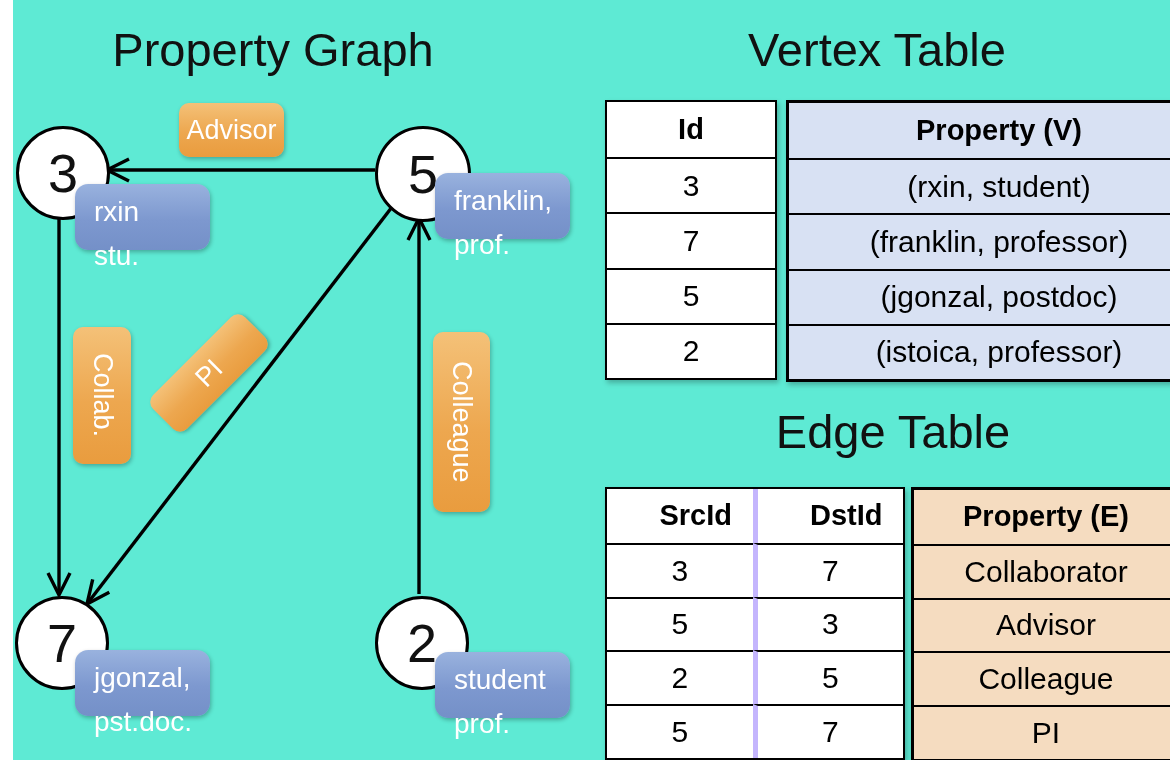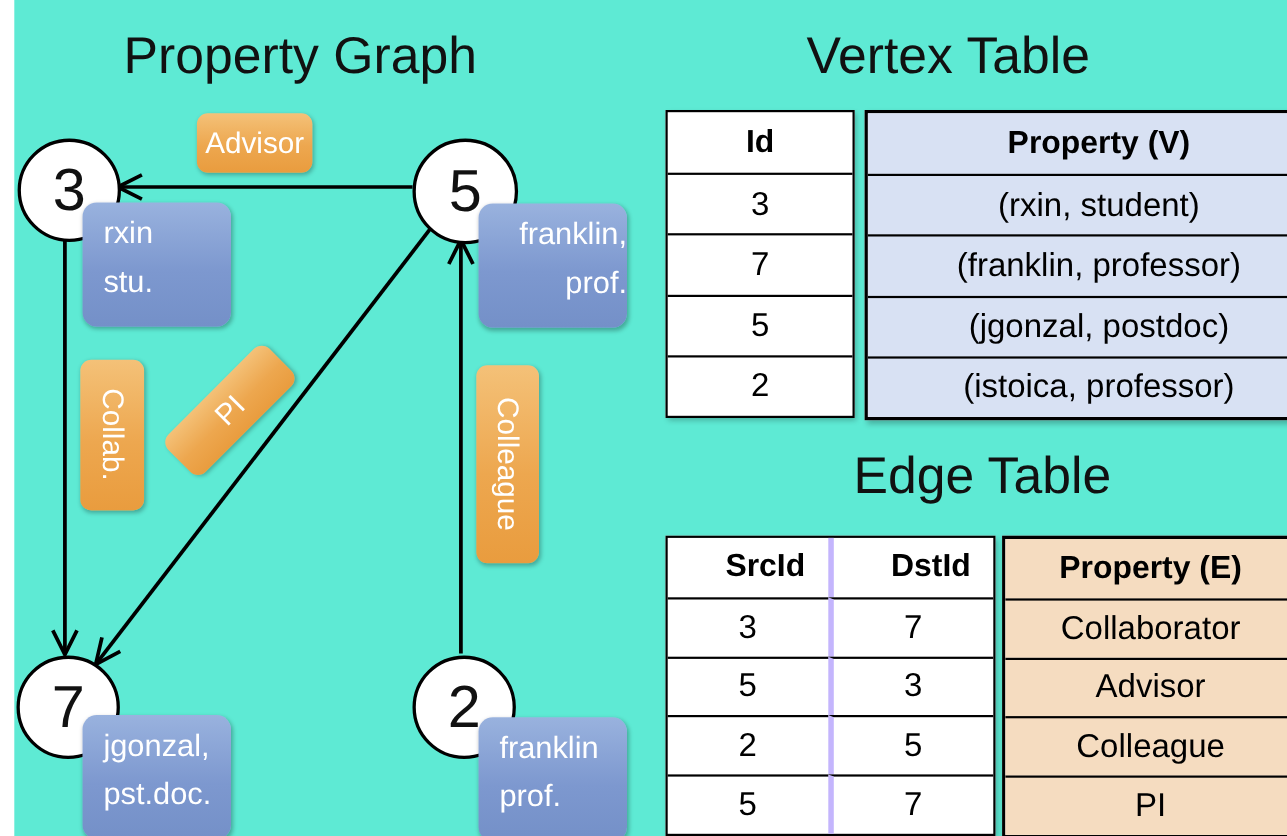--- a/index.html
+++ b/index.html
@@ -12,21 +12,21 @@
     letter-spacing:0px;color:#111;white-space:nowrap;
   }
   
   .node{
     position:absolute;border:3.5px solid #000;border-radius:50%;background:#fff;
     display:flex;align-items:center;justify-content:center;z-index:2;
   }
   .node span{font-size:54px;font-weight:400;color:#111;}
   
   .vbox{
-    position:absolute;width:135px;height:113px;border-radius:13px;z-index:3;
+    position:absolute;width:135px;height:66px;border-radius:13px;z-index:3;
     background:linear-gradient(180deg,#99b2de 0%,#7d98cf 55%,#7490c8 100%);
     box-shadow:1px 2px 4px rgba(0,0,0,0.28);
     color:#fff;font-size:28px;line-height:44px;
     padding:6px 0 0 19px;box-sizing:border-box;
   }
   
   .ebox{
     position:absolute;border-radius:10px;z-index:3;
     background:linear-gradient(180deg,#f4c178 0%,#eda74f 55%,#e99c3e 100%);
     box-shadow:1px 2px 4px rgba(0,0,0,0.28);
@@ -59,21 +59,21 @@
   .tworow .cell{flex:1;border-top:2px solid #000;}
   .tworow .cell + .cell{border-left:5px solid #c4b5fd;}
   .tworow.firstrow .cell{border-top:none;padding-left:32px;}
 </style>
 </head>
 <body>
 
 <div class="slide">
 
   <div class="title" style="left:30px;top:22px;width:460px;">Property Graph</div>
-  <div class="title" style="left:561px;top:22px;width:576px;">Vertex Table</div>
+  <div class="title" style="left:576px;top:22px;width:576px;">Vertex Table</div>
   <div class="title" style="left:592px;top:404px;width:576px;">Edge Table</div>
 
   <svg class="edges" width="585" height="760" viewBox="0 0 585 760">
     <path d="M362 170 L97 170"></path>
     <path d="M116 159 L94 170 L116 181"></path>
     <path d="M46 213 L46 592"></path>
     <path d="M35 573 L46 595 L57 573"></path>
     <path d="M379 207 L74 604"></path>
     <path d="M79.7 579.4 L74 604 L96.3 592.2"></path>
     <path d="M406 594 L406 221"></path>
@@ -90,30 +90,30 @@
     <span>7</span>
   </div>
   <div class="node" style="left:362px;top:596px;width:88px;height:88px;">
     <span>2</span>
   </div>
 
   <div class="vbox" style="left:62px;top:184px;">
     <div>rxin</div>
     <div>stu.</div>
   </div>
-  <div class="vbox" style="left:422px;top:185px;text-align:right;">
+  <div class="vbox" style="left:422px;top:173px;">
     <div>franklin,</div>
     <div>prof.</div>
   </div>
   <div class="vbox" style="left:62px;top:650px;">
     <div>jgonzal,</div>
     <div>pst.doc.</div>
   </div>
   <div class="vbox" style="left:422px;top:652px;">
-    <div>franklin</div>
+    <div>student</div>
     <div>prof.</div>
   </div>
 
   <div class="ebox" style="left:166px;top:103px;width:105px;height:54px;">Advisor</div>
   <div class="ebox vertical" style="left:60px;top:327px;width:58px;height:137px;">Collab.</div>
   <div class="ebox rotated" style="left:131px;top:349px;width:130px;height:48px;">PI</div>
   <div class="ebox vertical" style="left:420px;top:332px;width:57px;height:180px;">Colleague</div>
 
   <div class="table-block" style="left:592px;top:100px;width:576px;height:340px;">
     <div class="subtable" style="left:0;width:172px;">

